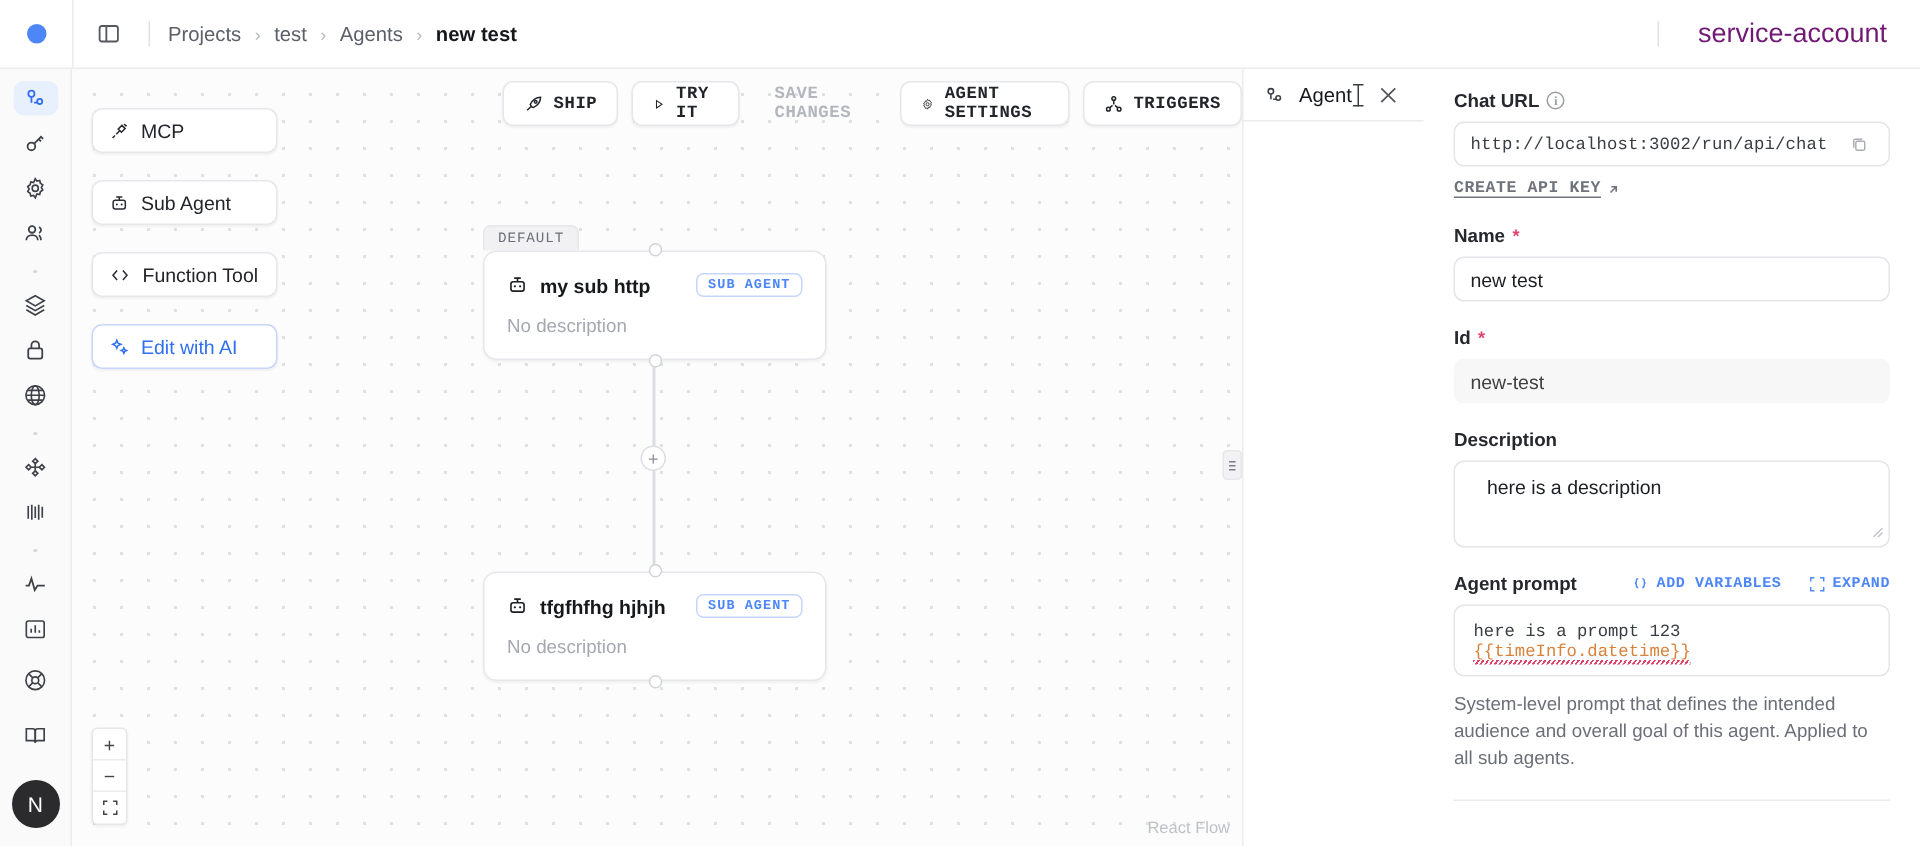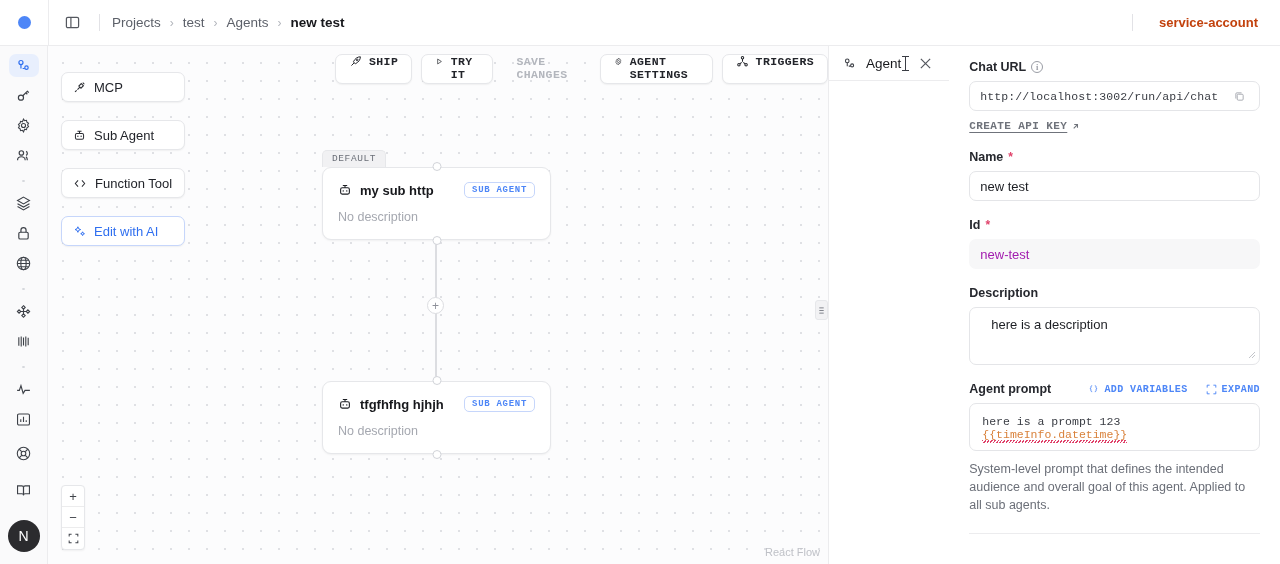--- a/index.html
+++ b/index.html
@@ -26,21 +26,21 @@
   .panel-toggle {
     width: 34px; height: 30px; display: flex; align-items: center; justify-content: center;
     margin-left: 6px; border-radius: 5px; cursor: pointer;
   }
   .vsep { width: 1px; height: 17px; background: #e2e2e6; margin: 0 10px; }
   .crumbs { display: flex; align-items: center; font-size: 13.5px; color: #5c6069; gap: 0; }
   .crumb { padding: 2px 2px; cursor: pointer; }
   .crumb.current { color: #17181c; font-weight: 700; cursor: default; }
   .crumb-sep { color: #b3b6bd; font-size: 12px; margin: 0 7px; }
   .topbar-right { margin-left: auto; display: flex; align-items: center; }
-  .account { font-size: 13px; color: #c2410c; padding: 0 22px 0 16px; cursor: pointer; font-weight: bold; }
+  .account { font-size: 18px; color: #701a75; padding: 0 22px 0 16px; cursor: pointer; }
 
   
   .body { flex: 1; display: flex; min-height: 0; position: relative; }
 
   
   .rail {
     width: 48px; flex: 0 0 48px; background: #fafafb;
     border-right: 1px solid #ececee;
     display: flex; flex-direction: column; align-items: center;
     padding-top: 8px; position: relative; z-index: 30;
@@ -75,21 +75,21 @@
     margin-top: 18px;
   }
   .pal-btn.ai { border-color: #c6d6fb; color: #2f6ff0; }
   .pal-ico { display: flex; align-items: center; color: #2b2d33; }
   .pal-btn.ai .pal-ico { color: #2f6ff0; }
 
   
   .flowbar { position: absolute; left: 287px; top: 8px; display: flex; gap: 9px; z-index: 12; }
   .fb-btn {
     height: 30px; background: #fff; border: 1px solid #e6e7ea; border-radius: 7px;
-    display: flex; align-items: flex-start; gap: 7px; padding: 0 13px;
+    display: flex; align-items: center; gap: 7px; padding: 0 13px;
     font-family: "Liberation Mono", monospace; font-size: 11.5px; font-weight: 700;
     letter-spacing: .4px; color: #22242a; cursor: pointer;
     box-shadow: 0 1px 1.5px rgba(16,18,23,.05);
   }
   .fb-btn.disabled { background: transparent; border-color: transparent; color: #b3b6bd; box-shadow: none; cursor: default; }
 
   
   .node { position: absolute; width: 229px; z-index: 8; }
   .node-tab {
     position: absolute; top: -17px; left: 0;
@@ -176,21 +176,21 @@
   .info-i {
     width: 12px; height: 12px; border-radius: 50%; border: 1px solid #9a9da5; color: #9a9da5;
     font-size: 8.5px; display: inline-flex; align-items: center; justify-content: center;
     font-family: "Liberation Serif", serif; cursor: pointer;
   }
   .inp {
     height: 30px; border: 1px solid #e4e5e8; border-radius: 7px; background: #fff;
     display: flex; align-items: center; padding: 0 10px; font-size: 13px; color: #1c1e23;
   }
   .inp.mono { font-family: "Liberation Mono", monospace; font-size: 11.5px; color: #3a3d44; letter-spacing: .1px; }
-  .inp.ro { background: #f7f7f8; border-color: transparent; color: #a21caf; }
+  .inp.ro { background: #f7f7f8; border-color: transparent; color: #404040; }
   .copy-btn { margin-left: auto; color: #a9acb3; display: flex; padding: 3px; border-radius: 4px; cursor: pointer; }
   .apikey {
     margin-top: 9px; display: inline-flex; align-items: center; gap: 4px;
     font-family: "Liberation Mono", monospace; font-size: 11px; font-weight: 700;
     letter-spacing: .4px; color: #6f7season; color: #6f737b;
     text-decoration: underline; text-underline-offset: 3px; cursor: pointer;
   }
   .ta {
     border: 1px solid #e4e5e8; border-radius: 7px; background: #fff;
     padding: 9px 21px; font-size: 13px; color: #1c1e23; position: relative;

